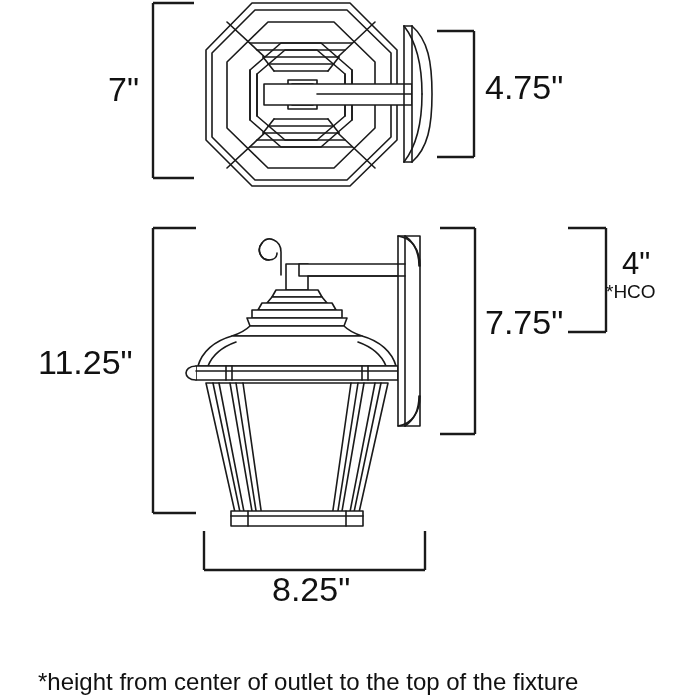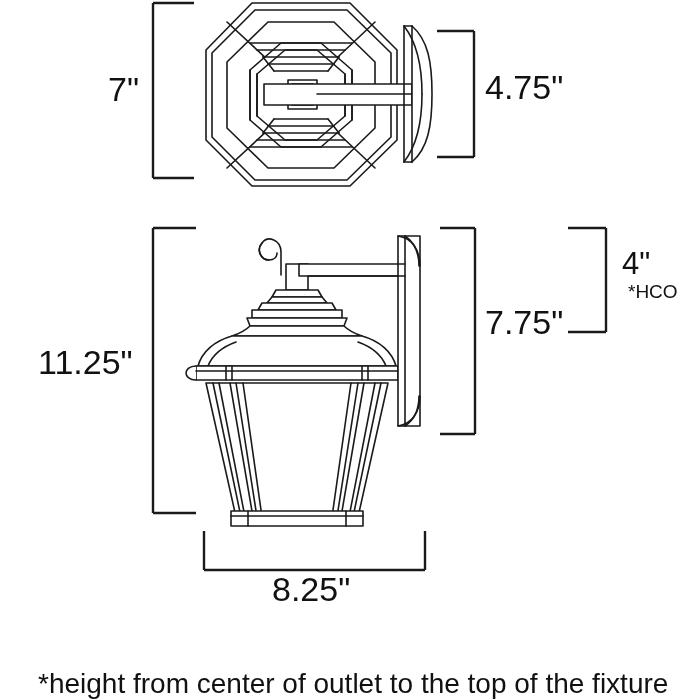--- a/index.html
+++ b/index.html
@@ -26,27 +26,27 @@
     font-family: "Liberation Sans", sans-serif;
     color: #111111;
     white-space: nowrap;
     line-height: 1;
   }
   .dim-7 { left: 108px; top: 72px; font-size: 34px; }
   .dim-475 { left: 485px; top: 70px; font-size: 34px; }
   .dim-1125 { left: 38px; top: 345px; font-size: 34px; }
   .dim-775 { left: 485px; top: 305px; font-size: 34px; }
   .dim-4 { left: 622px; top: 248px; font-size: 31px; }
-  .dim-hco { left: 606px; top: 282px; font-size: 19px; margin-left: 22px; }
+  .dim-hco { left: 606px; top: 282px; font-size: 19px; }
   .dim-825 { left: 272px; top: 572px; font-size: 34px; }
   .footnote {
     position: absolute;
     left: 38px;
     top: 668px;
-    font-size: 28px;
+    font-size: 24px;
     font-family: "Liberation Sans", sans-serif;
     color: #111111;
     white-space: nowrap;
   }
 </style>
 </head>
 <body>
 
 <div id="page">
 

